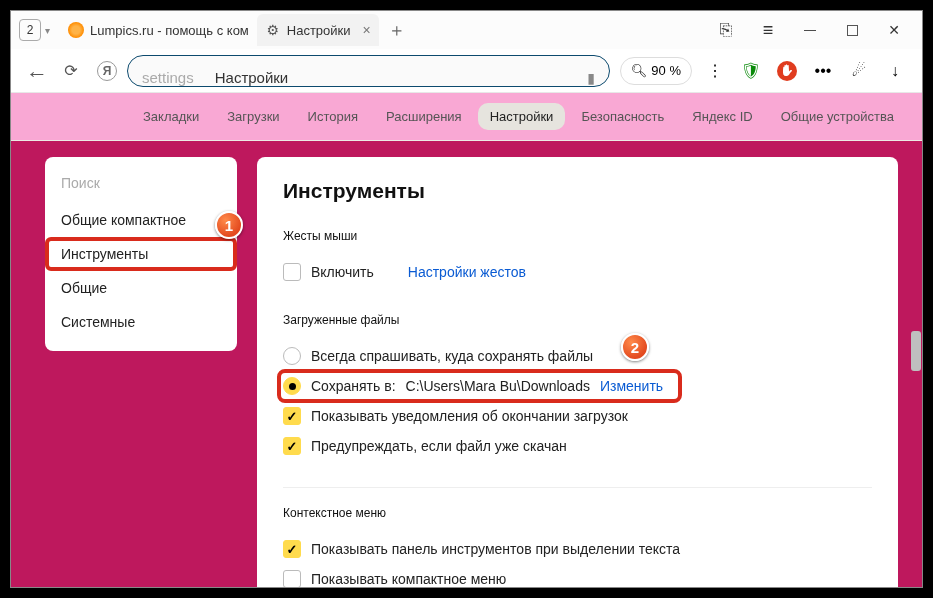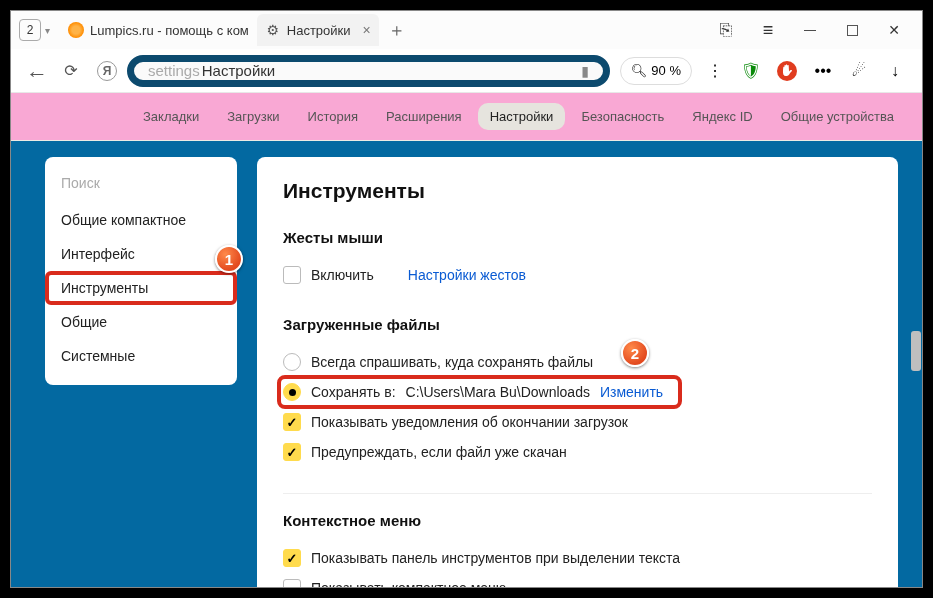--- a/index.html
+++ b/index.html
@@ -116,27 +116,27 @@
     width: 20px; height: 20px;
     border: 1.5px solid #999;
     border-radius: 50%;
     display: flex; align-items: center; justify-content: center;
     font-size: 12px; color: #666; font-weight: bold;
     margin-left: 4px;
   }
   .url-box {
     flex: 1;
     height: 32px;
-    border: 7px solid #0c4a6e;
+    border: 1px solid #0c4a6e;
     border-radius: 16px;
     background: #fafafa;
     display: flex;
-    align-items: center;
+    align-items: flex-end;
     padding: 0 14px;
-    gap: 2px;
+    gap: 21px;
     color: #666;
     font-size: 15px;
   }
   .url-box .url-settings { color: #aaa; }
   .url-box .url-title { color: #333; flex: 1; }
   .url-box .url-bookmark { color: #888; font-size: 14px; }
   .zoom-pill {
     height: 28px;
     border: 1px solid #ddd;
     border-radius: 14px;
@@ -183,21 +183,21 @@
     cursor: pointer;
   }
   .subnav-item.active {
     background: #e6e4de;
     color: #222;
   }
 
   
   .content-area {
     flex: 1;
-    background: #0369a1;
+    background: #be185d;
     display: flex;
     padding: 16px 24px 0 34px;
     gap: 20px;
     overflow: hidden;
     position: relative;
   }
   .sidebar {
     width: 192px;
     background: #fff;
     border-radius: 8px;
@@ -229,22 +229,22 @@
     overflow: hidden;
     position: relative;
   }
   .main-title {
     font-size: 21px;
     font-weight: bold;
     color: #111;
     margin-bottom: 26px;
   }
   .section-title {
-    font-size: 15px;
-    font-weight: bold;
+    font-size: 12px;
+    font-weight: normal;
     color: #111;
     margin-bottom: 14px;
   }
   .section { margin-bottom: 26px; }
   .setting-row {
     display: flex;
     align-items: center;
     gap: 10px;
     font-size: 14px;
     color: #222;
@@ -381,23 +381,20 @@
     <div class="subnav-item">Безопасность</div>
     <div class="subnav-item">Яндекс ID</div>
     <div class="subnav-item">Общие устройства</div>
   </div>
 
   <div class="content-area">
 
     <div class="sidebar">
       <div class="sidebar-search">Поиск</div>
       <div class="sidebar-item">Общие компактное</div>
-      <div class="sidebar-item" style="position:relative">
-        <span>Интерфейс</span>
-      </div>
       <div class="sidebar-item highlighted" style="position:relative">
         <span>Инструменты</span>
         <div class="badge" style="top:-26px; right:-6px;">1</div>
       </div>
       <div class="sidebar-item">Общие</div>
       <div class="sidebar-item">Системные</div>
     </div>
 
     <div class="main-panel">
       <div class="main-title">Инструменты</div>

